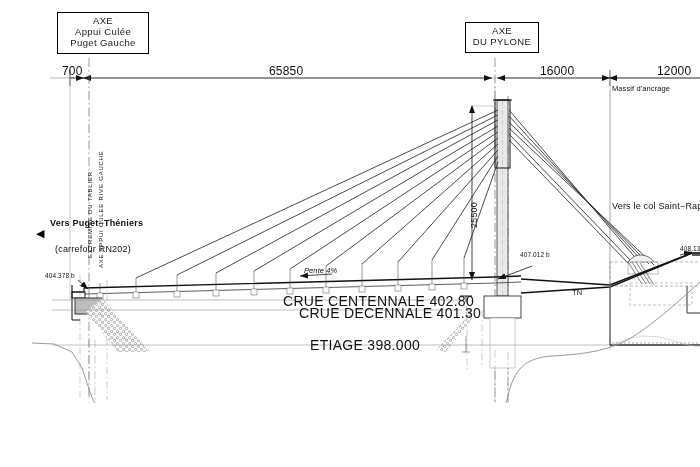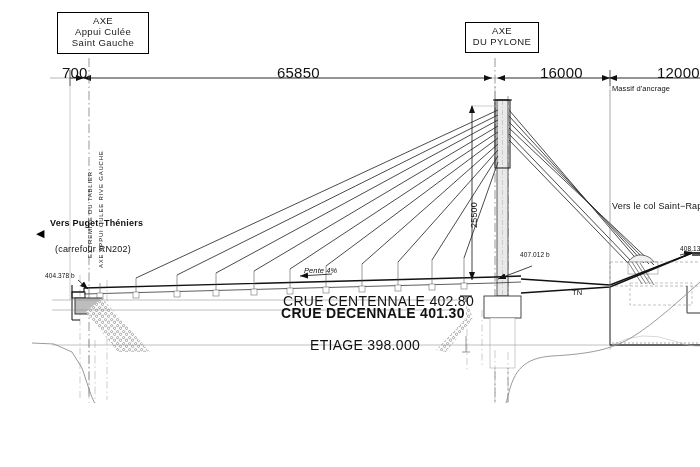--- a/index.html
+++ b/index.html
@@ -28,21 +28,21 @@
     font-size:9.5px;
     letter-spacing:.4px;
     padding:3px 6px 4px 6px;
     box-sizing:border-box;
     white-space:nowrap;
   }
   .titlebox div{display:block;}
 
   .dimtext{
     position:absolute;
-    font-size:15px;
+    font-size:12px;
     letter-spacing:.2px;
     white-space:nowrap;
     color:#111;
   }
   .smalltext{
     position:absolute;
     font-size:7.5px;
     letter-spacing:.1px;
     white-space:nowrap;
     color:#111;
@@ -324,30 +324,30 @@
     <g stroke="#555" stroke-width=".6" fill="none">
       <line x1="434" y1="336" x2="434" y2="352"></line>
       <line x1="430" y1="352" x2="438" y2="352"></line>
     </g>
 
   </svg>
 
   <div class="titlebox" style="left:25px; top:12px; width:92px;">
     <div>AXE</div>
     <div>Appui  Culée</div>
-    <div>Saint  Gauche</div>
+    <div>Puget  Gauche</div>
   </div>
 
   <div class="titlebox" style="left:433px; top:22px; width:74px;">
     <div>AXE</div>
     <div>DU PYLONE</div>
   </div>
 
   <div class="dimtext" style="left:30px; top:64px;">700</div>
-  <div class="dimtext" style="left:245px; top:64px;">65850</div>
+  <div class="dimtext" style="left:237px; top:64px;">65850</div>
   <div class="dimtext" style="left:508px; top:64px;text-align:right;">16000</div>
   <div class="dimtext" style="left:625px; top:64px;">12000</div>
   <div class="smalltext" style="left:580px; top:84px;">Massif d'ancrage</div>
 
   <div class="vdim" style="left:437px; top:228px;">25500</div>
 
   <div class="vtext" style="left:55px; top:258px;">EXTREMITE DU TABLIER</div>
   <div class="vtext" style="left:66px; top:268px;">AXE  APPUI  CULEE  RIVE  GAUCHE</div>
 
   <div class="arrowglyph" style="left:4px; top:228px;">◀</div>
@@ -362,21 +362,21 @@
   <div class="levtext" style="left:648px; top:245px;">408.130 b</div>
 
   <div class="smalltext" style="left:272px; top:266px;font-style:italic;">Pente 4%</div>
 
   <div class="smalltext" style="left:540px; top:288px;">TN</div>
 
   <div class="floodtext" style="left:251px; top:293px;">
     <span>CRUE  CENTENNALE</span>
     <span>402.80</span>
   </div>
-  <div class="floodtext" style="left:249px; top:305px;font-weight:bold;">
+  <div class="floodtext" style="left:267px; top:305px;">
     <span>CRUE  DECENNALE</span>
     <span>401.30</span>
   </div>
   <div class="floodtext" style="left:278px; top:337px;">
     <span>ETIAGE</span>
     <span>398.000</span>
   </div>
 
 </div>
 

